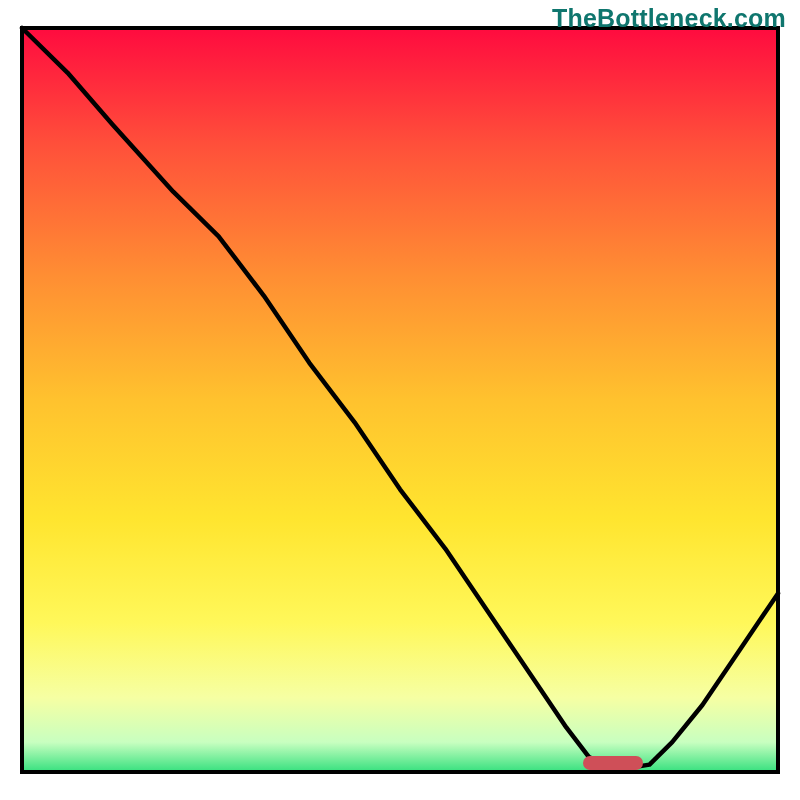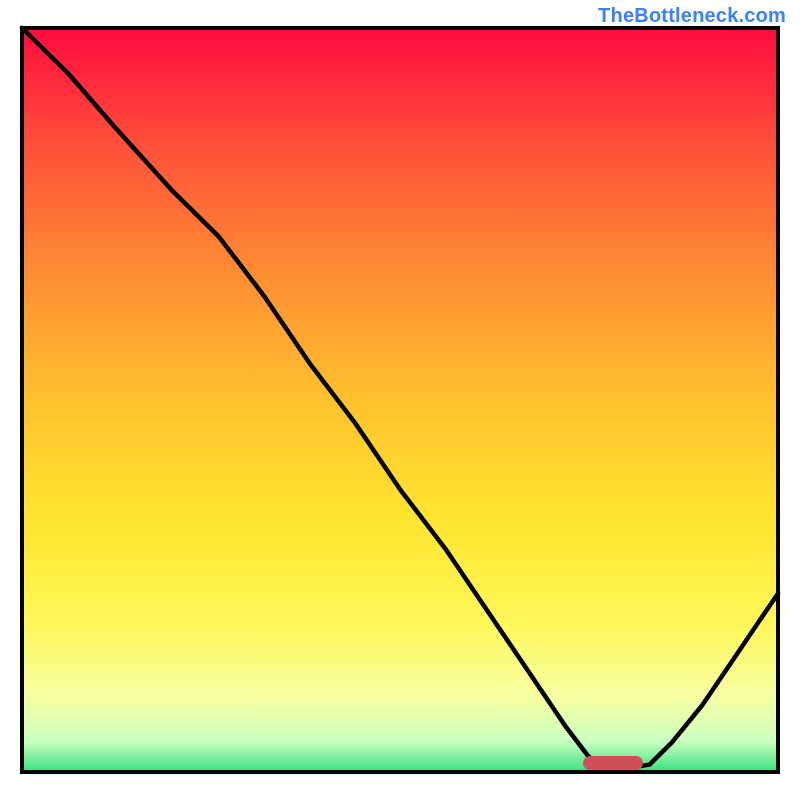--- a/index.html
+++ b/index.html
@@ -13,23 +13,23 @@
   .container {
     position: relative;
     width: 800px;
     height: 800px;
   }
   .watermark {
     position: absolute;
     top: 4px;
     right: 14px;
     font-family: Arial, Helvetica, sans-serif;
-    font-size: 20px;
+    font-size: 25px;
     font-weight: 600;
-    color: #3b82f6;
+    color: #0f766e;
     letter-spacing: 0.2px;
     z-index: 4;
   }
   svg.plot {
     position: absolute;
     left: 0;
     top: 0;
   }
 </style>
 </head>

